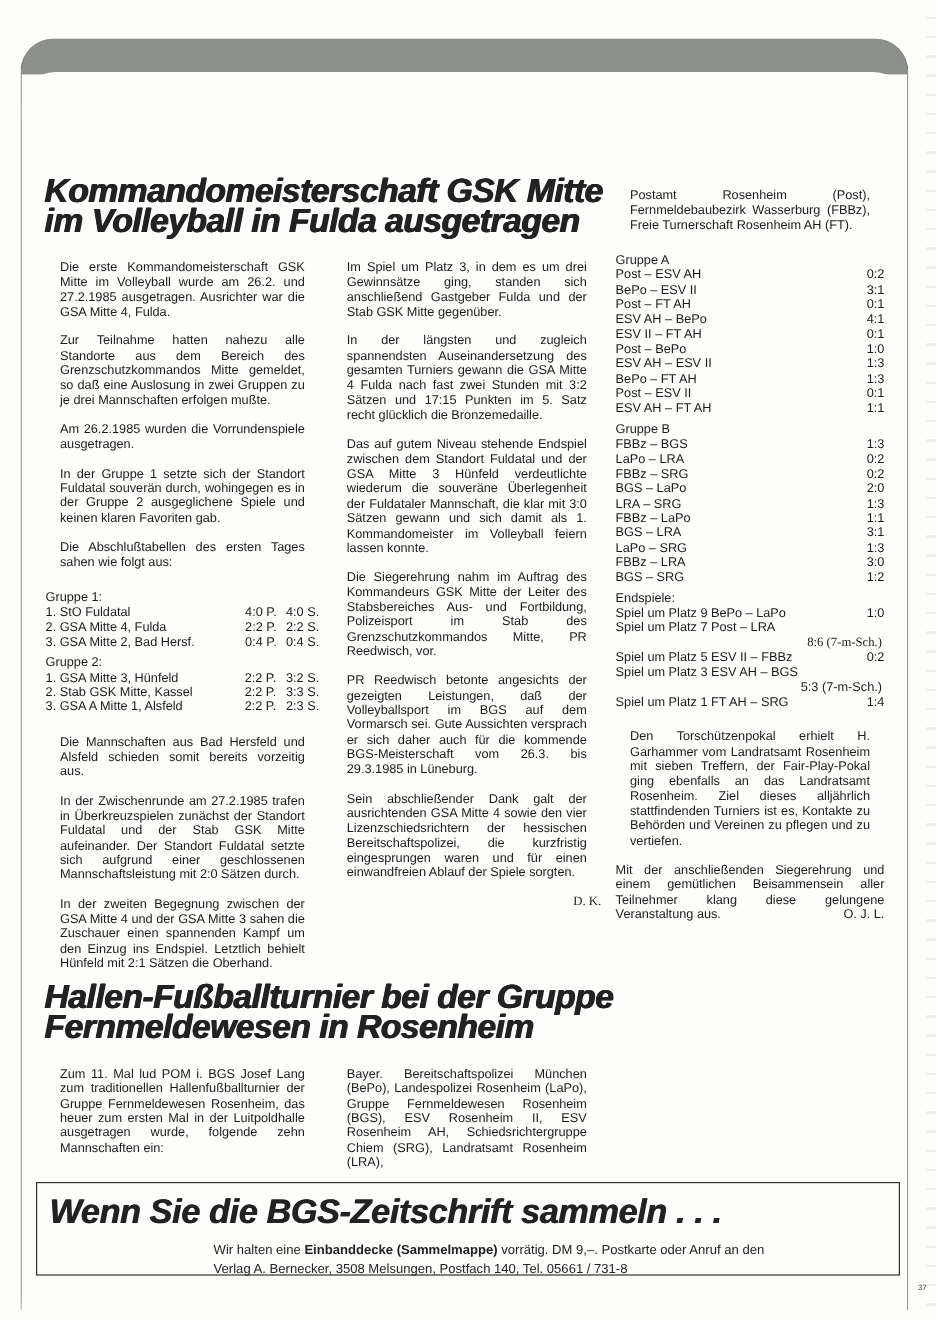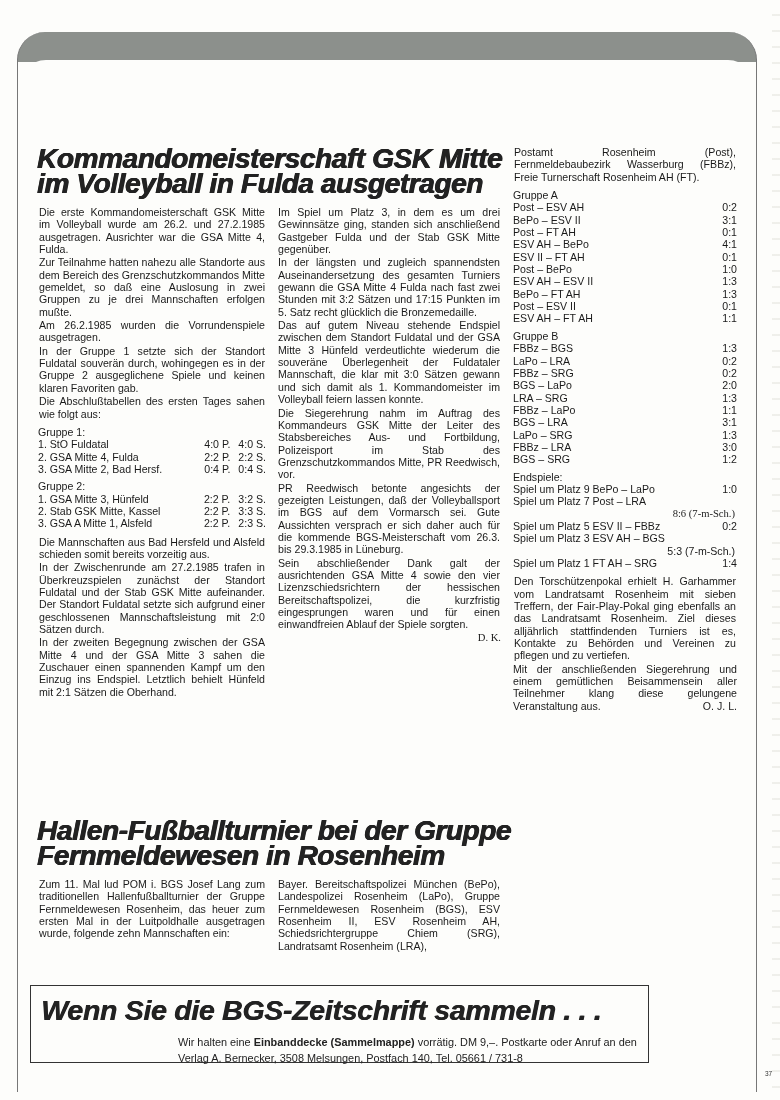--- a/index.html
+++ b/index.html
@@ -19,30 +19,30 @@
     background: #fdfdfb; border-radius: 28px 28px 0 0;
   }
   .h1 {
     position: absolute; font-family: "Liberation Sans", sans-serif; font-weight: 900; font-style: italic;
     font-size: 28px; line-height: 25px; color: #222; letter-spacing: -0.4px;
     text-shadow: 0.6px 0 0 #222, -0.3px 0 0 #222;
   }
   .col {
     position: absolute; font-size: 10.6px; line-height: 12.35px; text-align: justify; hyphens: manual;
   }
-  .col p { margin: 1px; }
+  .col p { margin: 12px; }
   .gap { height: 5px; }
   .tbl { width: 100%; border-collapse: collapse; font-size: 10.6px; line-height: 12.35px; }
   .tbl td { padding: 0; white-space: nowrap; }
   .tbl td.r { text-align: right; }
   .row { display: flex; justify-content: space-between; white-space: nowrap; }
   .row .v { text-align: right; }
   .sign { display: flex; justify-content: space-between; }
   .ad {
-    position: absolute; left: 30px; top: 985px; width: 619px; height: 78px;
+    position: absolute; left: 30px; top: 985px; width: 720px; height: 78px;
     border: 1.4px solid #333; box-sizing: border-box;
   }
   .ad-title {
     position: absolute; left: 10px; top: 8px; font-weight: 900; font-style: italic; font-size: 28.5px;
     letter-spacing: -0.3px; color: #222; text-shadow: 0.6px 0 0 #222;
   }
   .ad-text {
     position: absolute; left: 147px; top: 48px; font-size: 10.9px; line-height: 16px; color: #222;
   }
   .page-number { position: absolute; left: 765px; top: 1070px; font-size: 6.5px; color: #333; }

